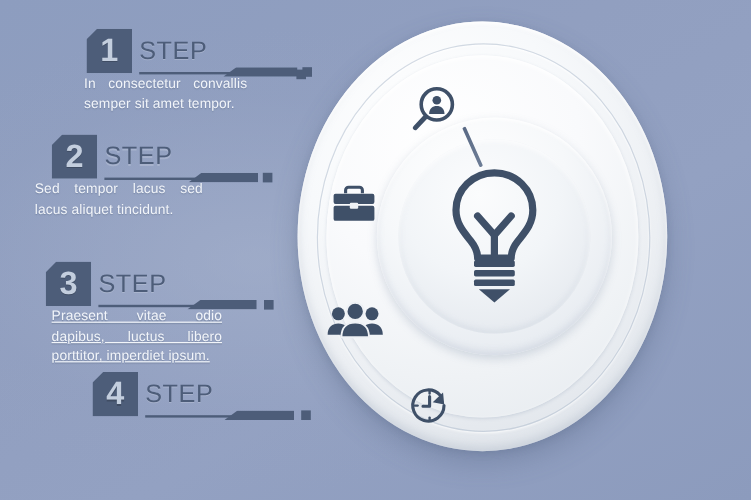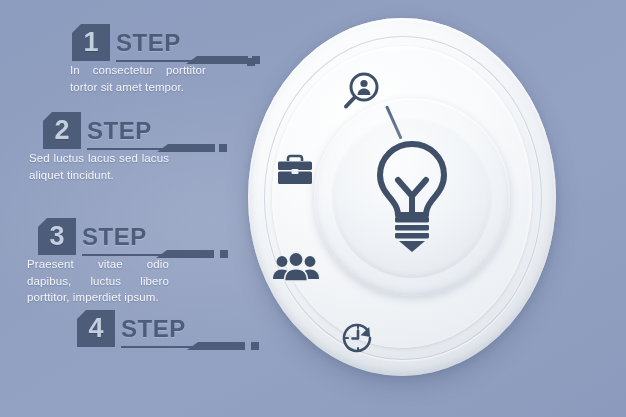--- a/index.html
+++ b/index.html
@@ -57,22 +57,22 @@
     font-weight: bold;
     line-height: 37px;
     text-align: center;
     letter-spacing: 0px;
     text-shadow: 0 1px 0 rgba(0,0,0,0.18);
   }
 
   .step-word {
     position: absolute;
     top: 5px;
-    font-size: 24px;
-    font-weight: bold;
+    font-size: 21px;
+    font-weight: normal;
     color: #4d5d79;
     letter-spacing: 0.5px;
     line-height: 28px;
     text-shadow: 0 1px 0 rgba(255,255,255,0.18);
   }
 
   
   .conn {
     position: absolute;
     height: 12px;
@@ -241,47 +241,47 @@
     <div class="step-block" style="top:24px;">
       <div class="step-head">
         <div class="badge" style="left:72px;">1</div>
         <div class="step-word" style="left:116px;">STEP</div>
         <div class="conn" style="left:116px; top:28px; width:144px;">
           <div class="thin" style="width:76px;"></div>
           <div class="thick" style="left:70px; width:62px;"></div>
           <div class="dot" style="left:136px;"></div>
         </div>
       </div>
-      <div class="step-body" style="left:70px; top:38px; width:136px;">In consectetur porttitor tortor sit amet tempor.</div>
+      <div class="step-body" style="left:70px; top:38px; width:136px;">In consectetur convallis semper sit amet tempor.</div>
     </div>
 
     <div class="step-block" style="top:112px;">
       <div class="step-head">
         <div class="badge" style="left:43px;">2</div>
         <div class="step-word" style="left:87px;">STEP</div>
         <div class="conn" style="left:87px; top:28px; width:140px;">
           <div class="thin" style="width:76px;"></div>
           <div class="thick" style="left:70px; width:58px;"></div>
           <div class="dot" style="left:132px;"></div>
         </div>
       </div>
-      <div class="step-body" style="left:29px; top:38px; width:140px;">Sed luctus lacus sed lacus aliquet tincidunt.</div>
+      <div class="step-body" style="left:29px; top:38px; width:140px;">Sed tempor lacus sed lacus aliquet tincidunt.</div>
     </div>
 
     <div class="step-block" style="top:218px;">
       <div class="step-head">
         <div class="badge" style="left:38px;">3</div>
         <div class="step-word" style="left:82px;">STEP</div>
         <div class="conn" style="left:82px; top:28px; width:148px;">
           <div class="thin" style="width:80px;"></div>
           <div class="thick" style="left:74px; width:58px;"></div>
           <div class="dot" style="left:138px;"></div>
         </div>
       </div>
-      <div class="step-body" style="left:27px; top:38px; width:142px;">Praesent vitae odio dapibus, luctus libero porttitor, imperdiet ipsum.</div>
+      <div class="step-body" style="left:43px; top:38px; width:142px;text-decoration:underline;">Praesent vitae odio dapibus, luctus libero porttitor, imperdiet ipsum.</div>
     </div>
 
     <div class="step-block" style="top:310px;">
       <div class="step-head">
         <div class="badge" style="left:77px;">4</div>
         <div class="step-word" style="left:121px;">STEP</div>
         <div class="conn" style="left:121px; top:28px; width:142px;">
           <div class="thin" style="width:72px;"></div>
           <div class="thick" style="left:66px; width:58px;"></div>
           <div class="dot" style="left:130px;"></div>

